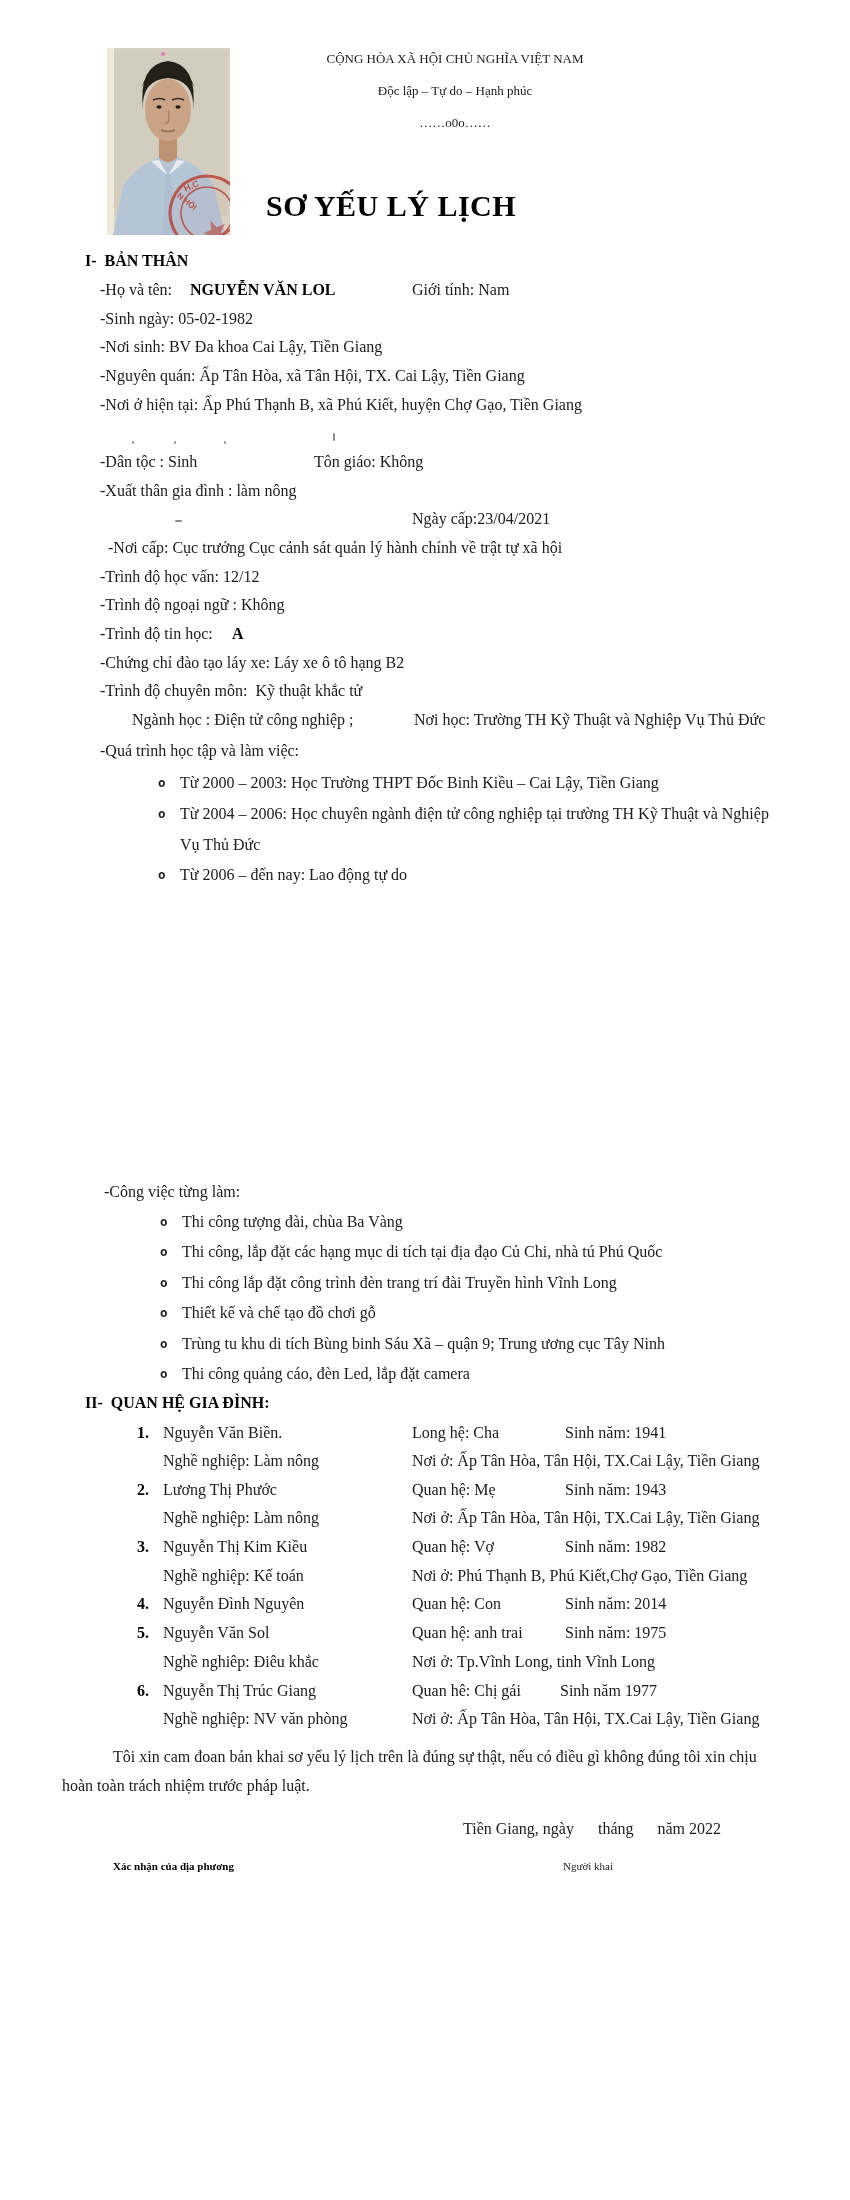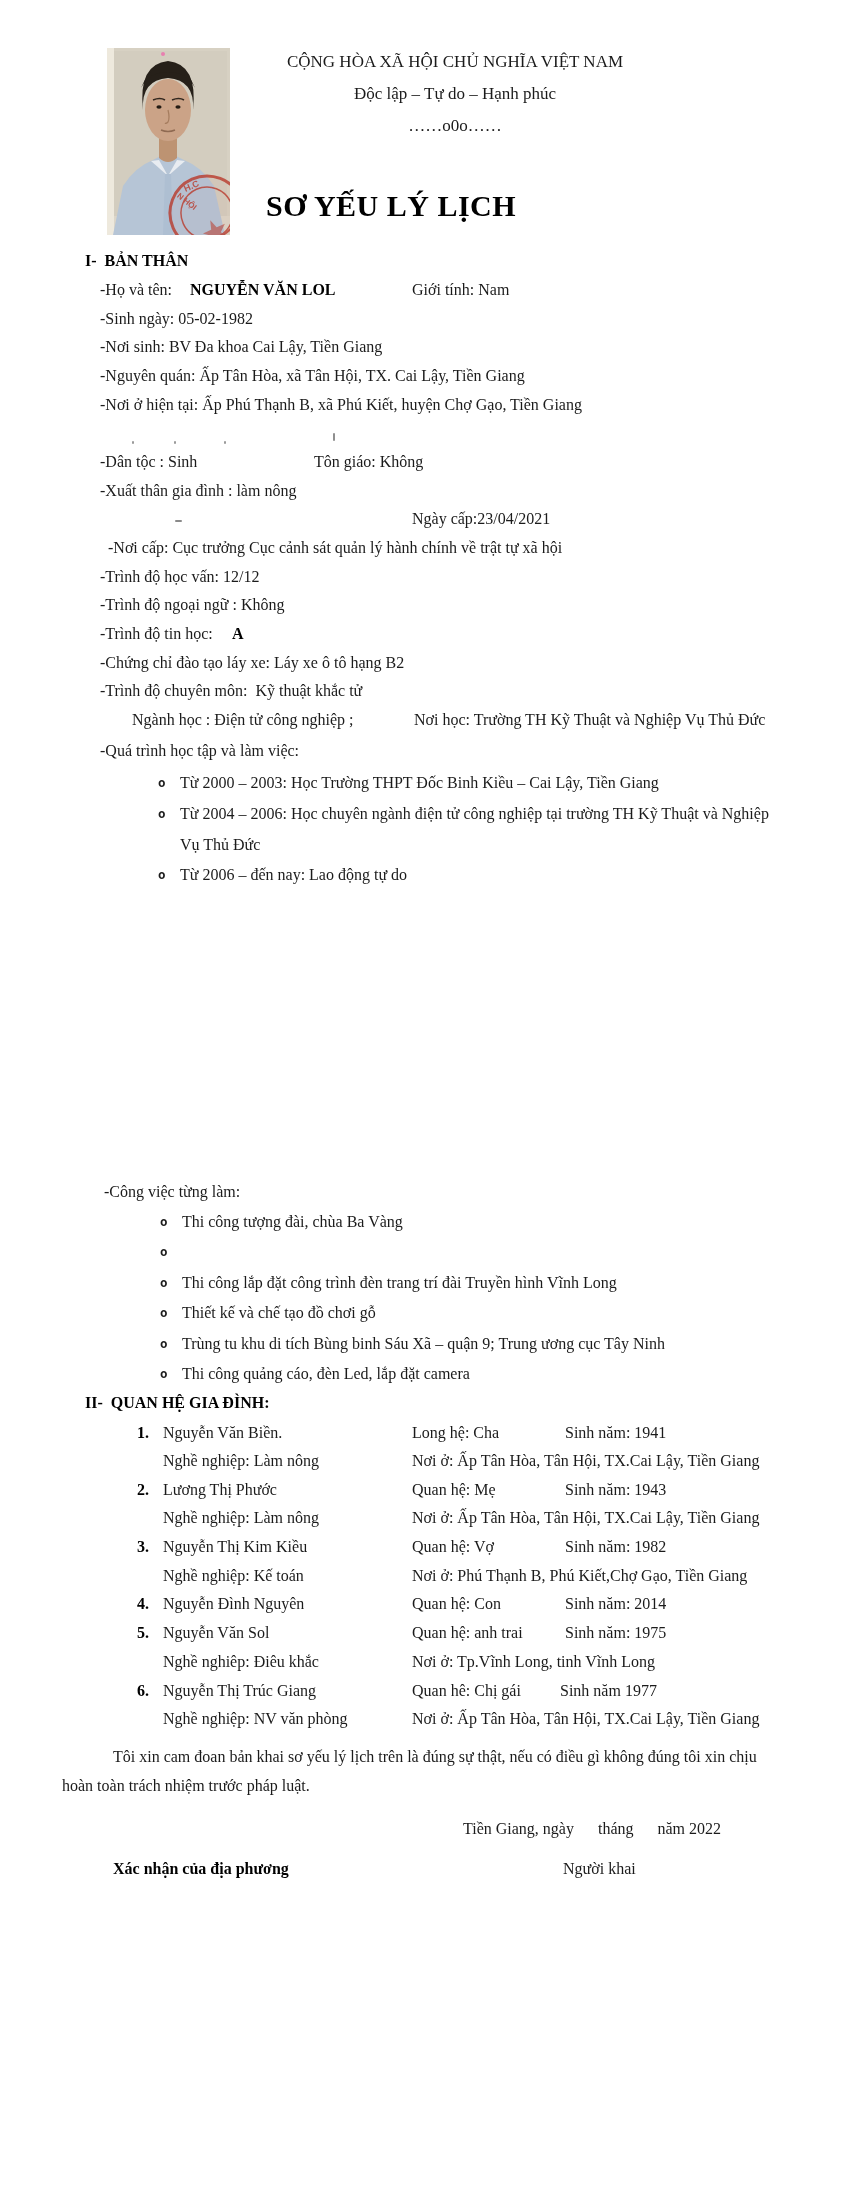--- a/index.html
+++ b/index.html
@@ -5,29 +5,29 @@
   html,body{margin:0;padding:0;background:#ffffff;}
   .page{
     position:relative;width:850px;height:2200px;background:#ffffff;
     font-family:"Liberation Serif","DejaVu Serif",serif;color:#1b1b1b;
     overflow:hidden;
   }
   .ln{position:absolute;left:0;width:850px;font-size:16px;line-height:1.15;white-space:pre;}
   .at{position:absolute;top:0;white-space:pre;}
   .b{font-weight:bold;color:#000;}
   .center{left:60px;width:790px;text-align:center;}
-  .hdr{font-size:17px;}
+  .hdr{font-size:13px;}
   .title{font-size:30px;font-weight:bold;letter-spacing:.5px;color:#000;}
   .marker{font-family:"DejaVu Sans Mono",monospace;font-size:12.5px;font-weight:bold;top:2px;}
   .photo{
     position:absolute;left:107px;top:48px;width:123px;height:187px;overflow:hidden;
     background:#d8d2c5;
   }
   .artifact{position:absolute;background:#9a9a9a;border-radius:1px;}
-  .sign{font-size:16px;}
+  .sign{font-size:11px;}
 </style>
 </head>
 <body>
 
 <div class="page">
 
   <div class="photo">
     <svg width="123" height="187" viewBox="0 0 123 187">
       <rect x="0" y="0" width="123" height="187" fill="#d7d1c3"></rect>
       <rect x="0" y="0" width="7" height="187" fill="#eee9dd"></rect>
@@ -135,20 +135,21 @@
   </div>
 
   <div class="ln" style="top:1183px;left:104px;width:auto">-Công việc từng làm:</div>
 
   <div class="ln" style="top:1213px">
     <span class="at marker" style="left:160px">o</span>
     <span class="at" style="left:182px">Thi công tượng đài, chùa Ba Vàng</span>
   </div>
   <div class="ln" style="top:1243px">
     <span class="at marker" style="left:160px">o</span>
+    <span class="at" style="left:182px">Thi công, lắp đặt các hạng mục di tích tại địa đạo Củ Chi, nhà tú Phú Quốc</span>
   </div>
   <div class="ln" style="top:1274px">
     <span class="at marker" style="left:160px">o</span>
     <span class="at" style="left:182px">Thi công lắp đặt công trình đèn trang trí đài Truyền hình Vĩnh Long</span>
   </div>
   <div class="ln" style="top:1304px">
     <span class="at marker" style="left:160px">o</span>
     <span class="at" style="left:182px">Thiết kế và chế tạo đồ chơi gỗ</span>
   </div>
   <div class="ln" style="top:1335px">

